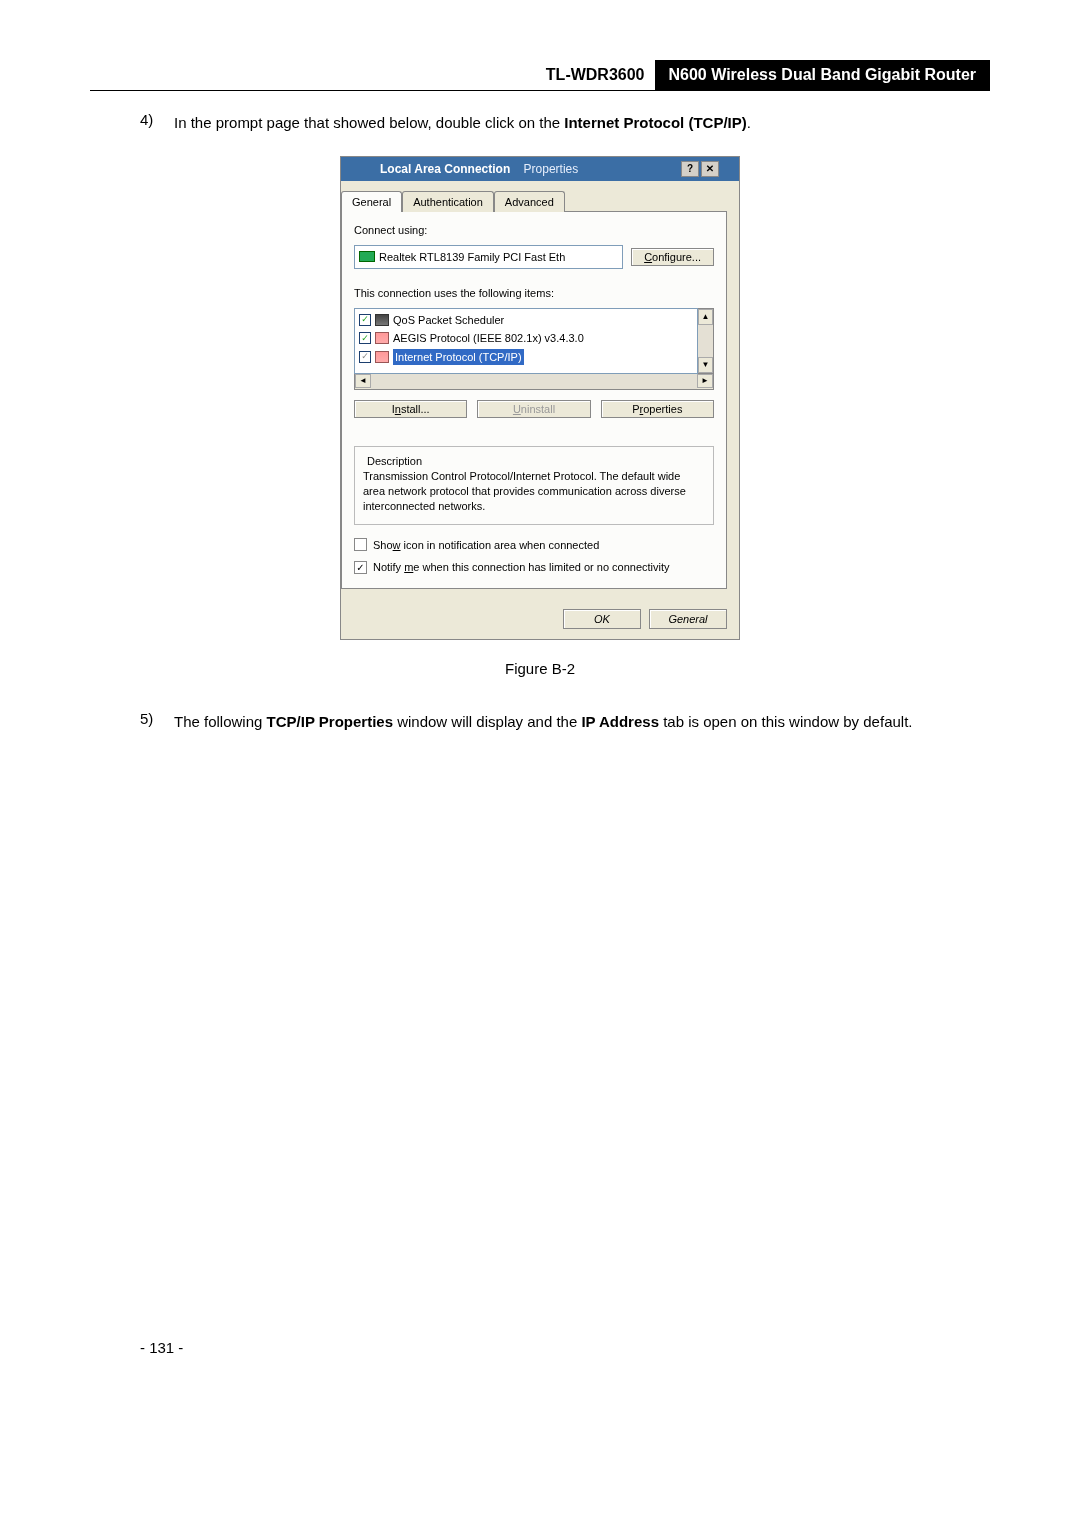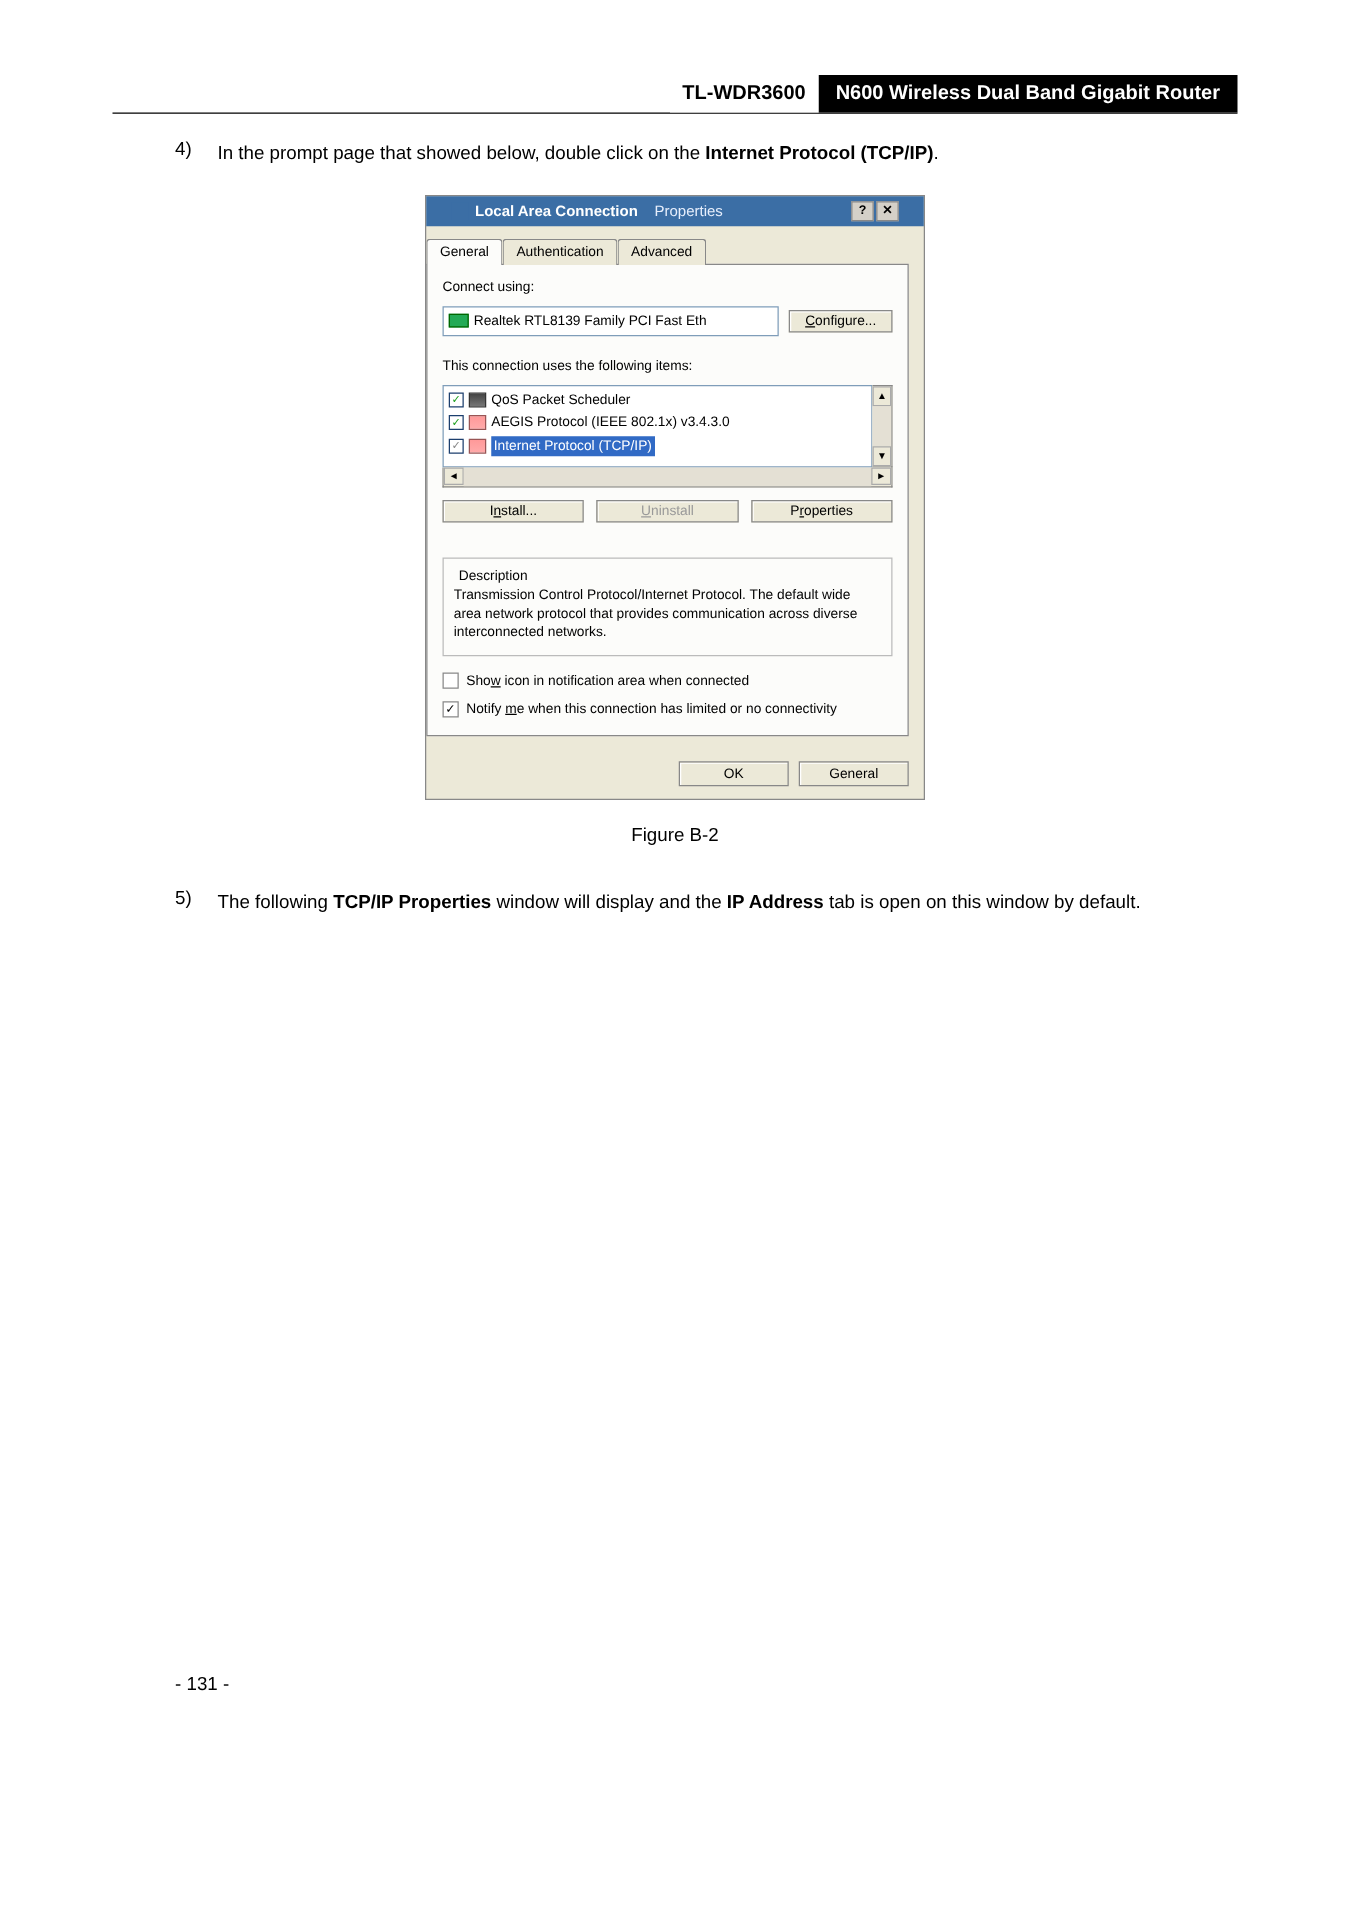--- a/index.html
+++ b/index.html
@@ -163,21 +163,21 @@
   .btn-row .btn { flex:1; text-align:center; }
   .fieldset {
     border: 1px solid #bbb;
     padding: 6px 8px 10px 8px;
     margin-bottom: 12px;
   }
   .fieldset-legend { margin-top:-12px; background:#fcfcfa; padding:0 4px; display:inline-block; font-size:11px; }
   .cb-row { display:flex; align-items:center; gap:6px; font-size:11px; margin-top:6px; }
   .xp-check { width:13px; height:13px; border:1px solid #888; background:#fff; display:inline-flex; align-items:center; justify-content:center; font-size:10px;}
   .dlg-footer { display:flex; justify-content:flex-end; gap:8px; padding: 10px 12px; }
-  .dlg-footer .btn { width: 88px; text-align:center; padding: 3px 0; }
+  .dlg-footer .btn { width: 78px; text-align:center; padding: 3px 0; font-style: italic; }
   .fig-caption { text-align: center; margin: 8px 0 28px 0; font-size: 15px; }
   .page-num { text-align: left; margin-top: 600px; font-size: 15px; }
   .ul { text-decoration: underline; }
 </style>
 </head>
 <body>
 
 <div class="header-bar">
   <div class="header-spacer"></div>
   <div class="header-model">TL-WDR3600</div>

